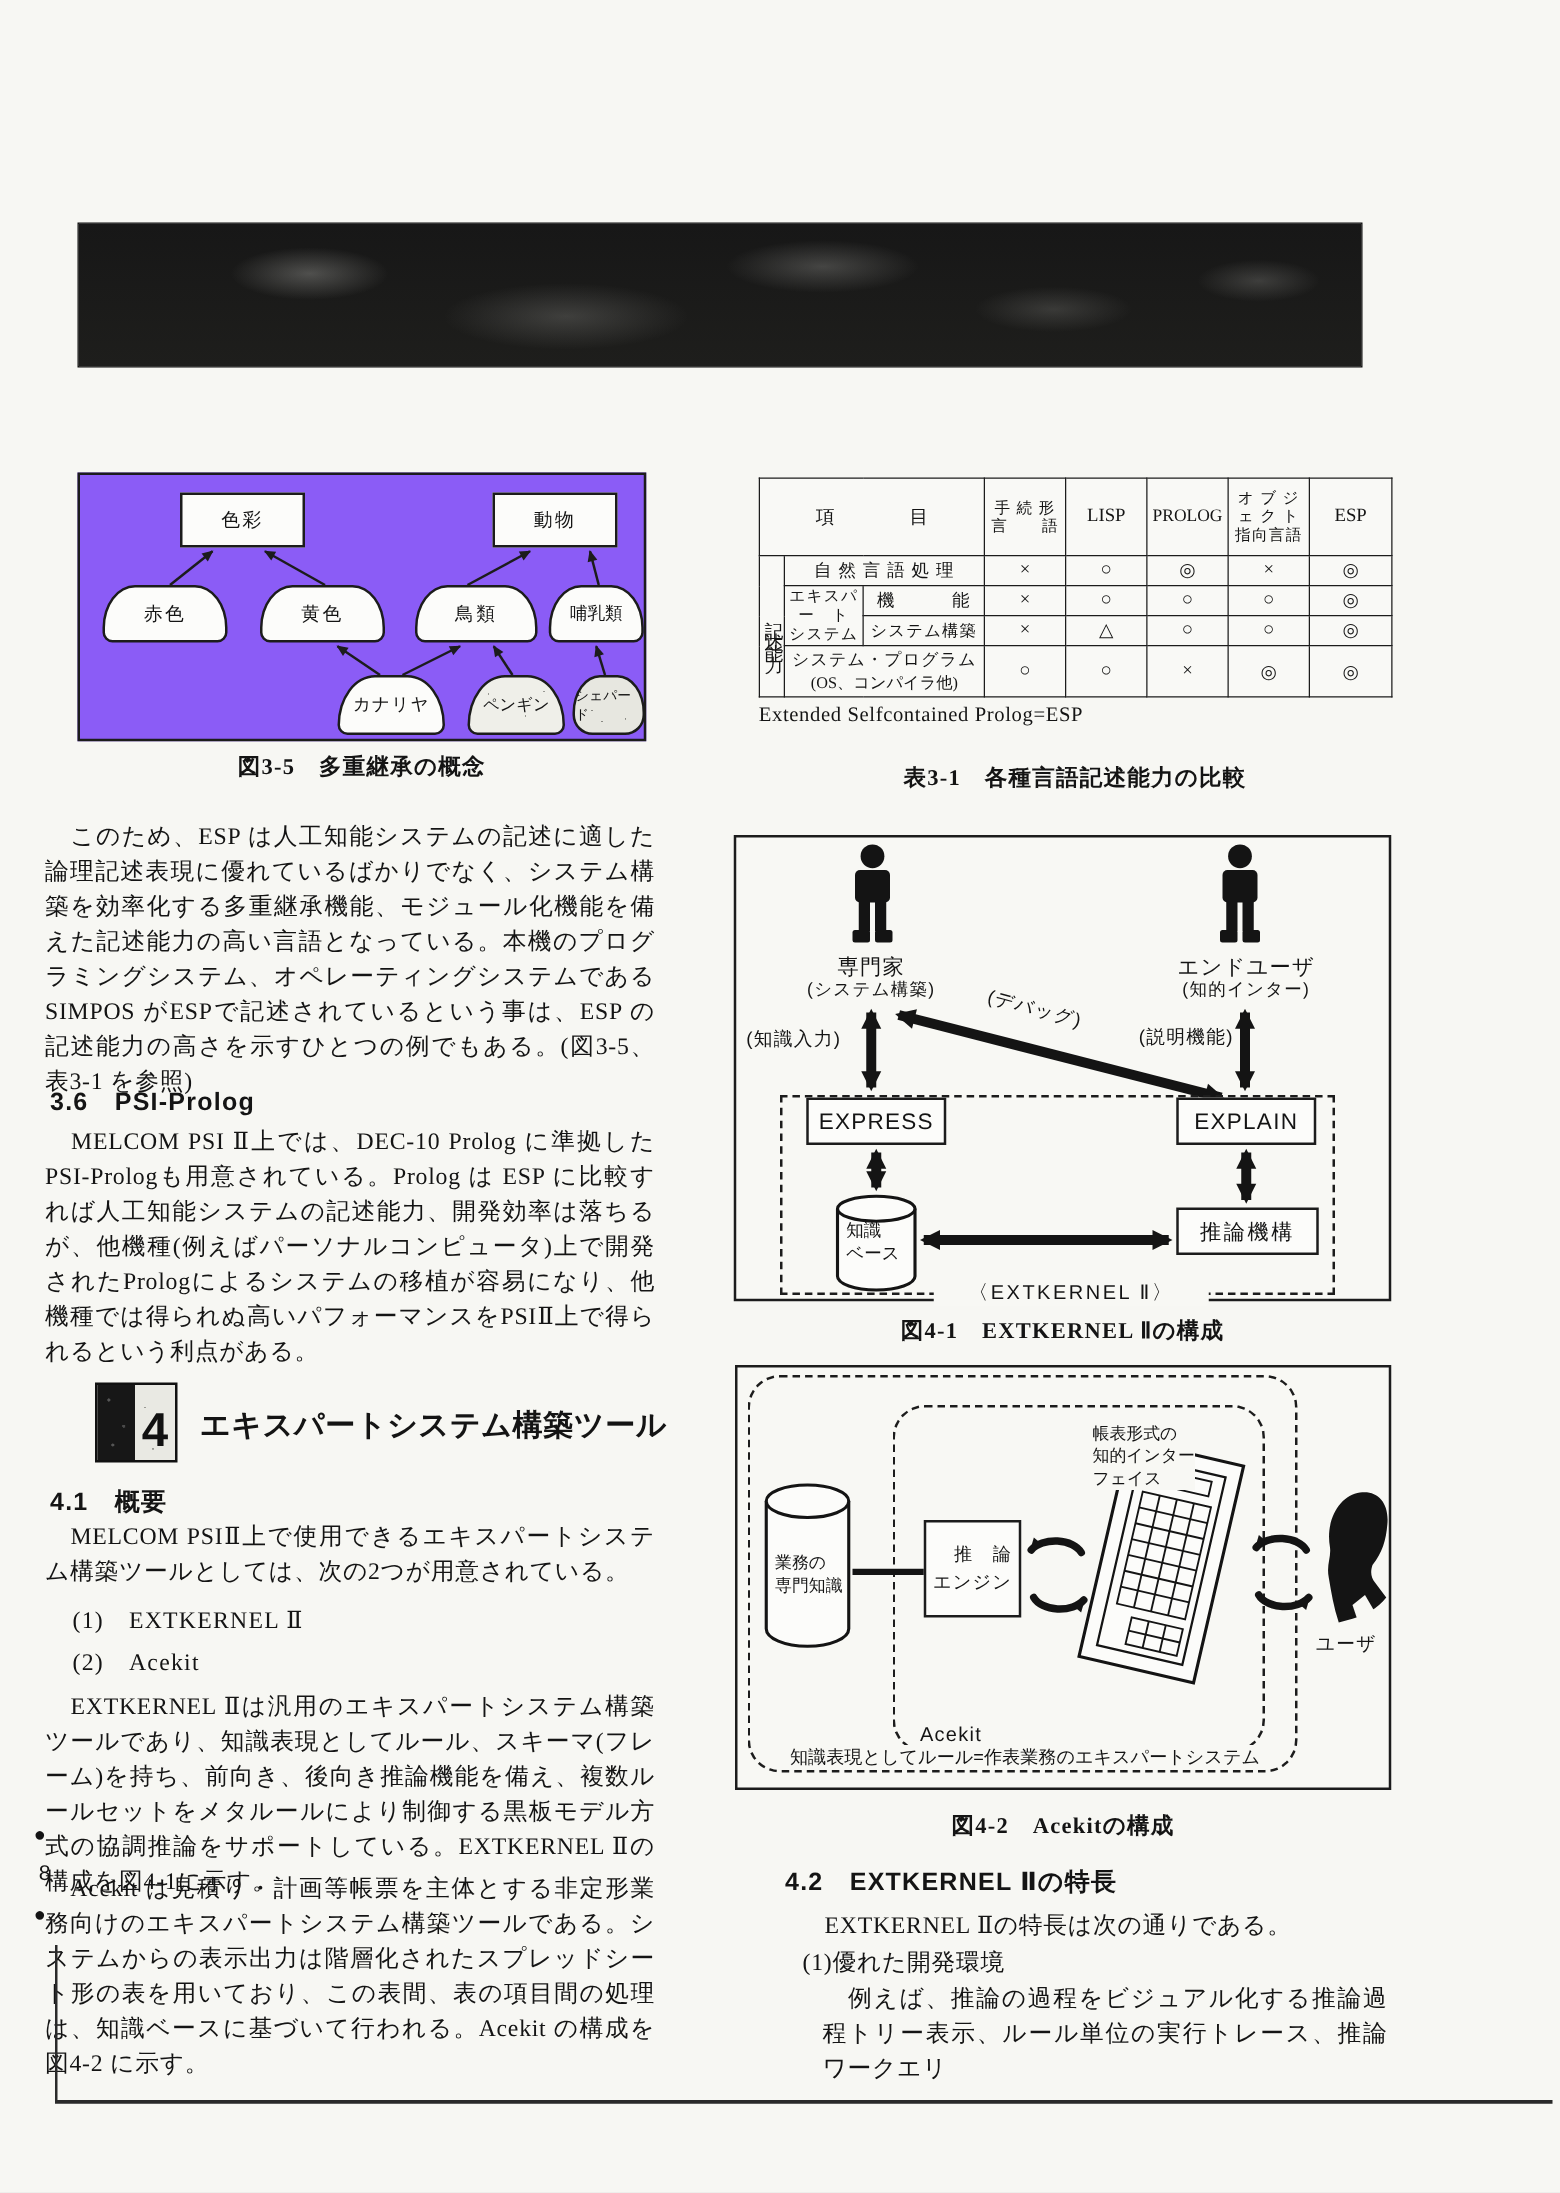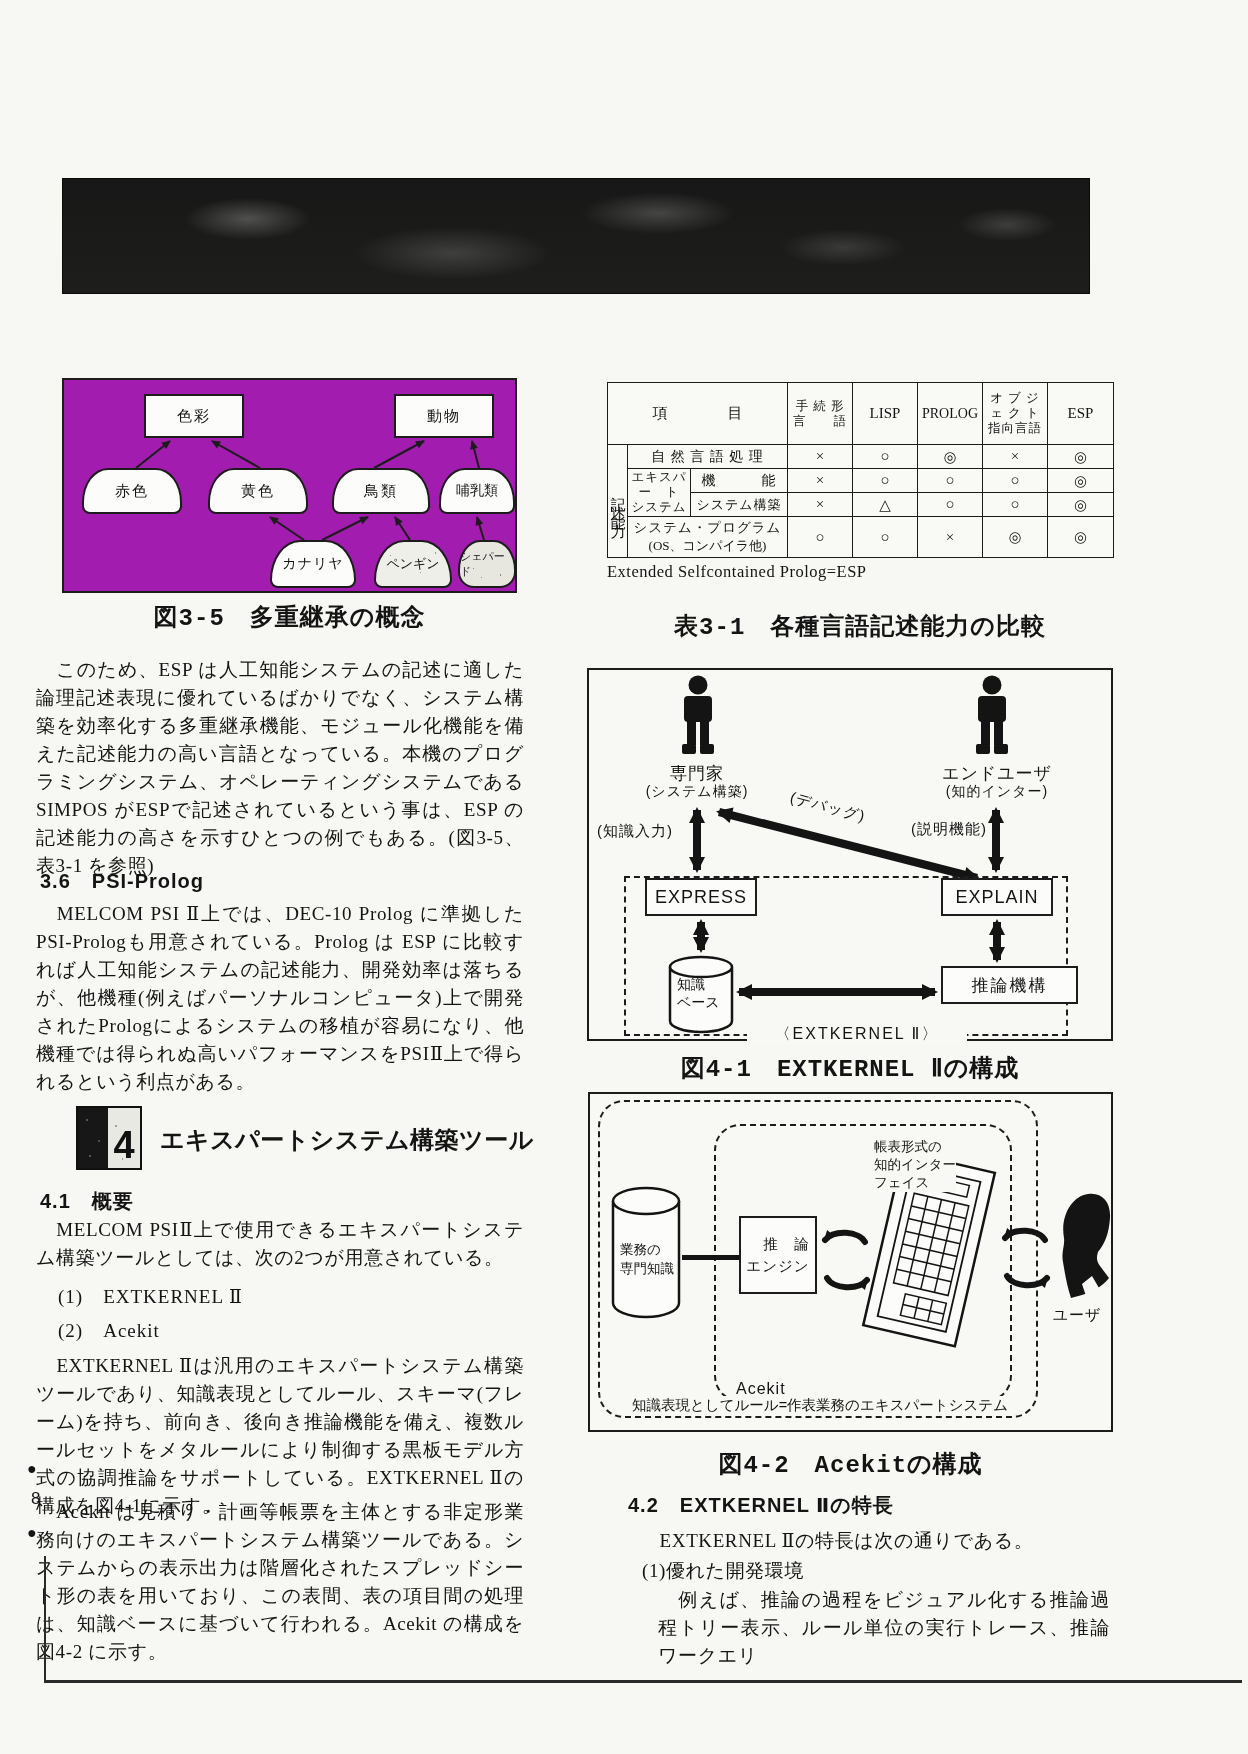--- a/index.html
+++ b/index.html
@@ -10,34 +10,34 @@
   
   .band{left:62px;top:178px;width:1028px;height:116px;border:1px solid #0a0a0a;
     background:
       radial-gradient(90px 30px at 18% 35%, rgba(205,205,200,.30), transparent 70%),
       radial-gradient(140px 38px at 38% 65%, rgba(190,190,185,.22), transparent 70%),
       radial-gradient(110px 30px at 58% 30%, rgba(200,200,195,.25), transparent 70%),
       radial-gradient(90px 26px at 76% 60%, rgba(180,180,175,.20), transparent 70%),
       radial-gradient(70px 24px at 92% 40%, rgba(190,190,185,.22), transparent 70%),
       linear-gradient(#171717,#1e1e1c);}
   
-  .figbox{border:2.5px solid #1c1c1c;background:#a21caf;}
+  .figbox{border:2.5px solid #1c1c1c;background:#8b5cf6;}
   .node{position:absolute;border:2px solid #1c1c1c;background:#fcfcfa;display:flex;
         align-items:center;justify-content:center;font-size:15px;letter-spacing:2px;}
   .arch{border-radius:26px 26px 8px 8px / 34px 34px 8px 8px;}
   .arch2{border-radius:30px 30px 8px 8px / 40px 40px 8px 8px;}
   .spk1{background:radial-gradient(2px 2px at 20% 30%,#9a9a94 30%,transparent 32%),
                radial-gradient(2px 2px at 60% 70%,#9a9a94 30%,transparent 32%),
                radial-gradient(2px 2px at 80% 25%,#9a9a94 30%,transparent 32%),#efefe9;}
   .spk2{background:radial-gradient(2px 2px at 25% 60%,#8a8a84 30%,transparent 32%),
                radial-gradient(2px 2px at 55% 30%,#8a8a84 30%,transparent 32%),
                radial-gradient(2px 2px at 75% 75%,#8a8a84 30%,transparent 32%),
                radial-gradient(2px 2px at 40% 80%,#8a8a84 30%,transparent 32%),#e7e7e0;}
-  .cap{font-family:Liberation Mono, monospace;font-weight:700;
-       font-size:24px;text-align:center;letter-spacing:1px;}
+  .cap{font-family:Liberation Serif, serif;font-weight:700;
+       font-size:18px;text-align:center;letter-spacing:1px;}
   
   table.t31{border-collapse:collapse;table-layout:fixed;background:#f9f9f6;}
   .t31 td{border:1.5px solid #1c1c1c;text-align:center;vertical-align:middle;
           padding:0;font-size:15px;overflow:hidden;}
   .t31 .hdr td{height:62px;}
   .t31 .r td{height:24px;}
   .t31 .rl td{height:41px;}
   .t31 .lbl{font-size:14px;letter-spacing:1px;}
   .t31 .small{font-size:12.5px;line-height:15px;letter-spacing:1px;}
   .t31 .mk{font-size:15px;}
@@ -283,21 +283,21 @@
 
     <svg class="abs" style="left:78px;top:284px;" width="68" height="80" viewBox="0 0 68 80">
       <path d="M3 13 v54 a31 11 0 0 0 62 0 v-54" fill="#fcfcfa" stroke="#141414" stroke-width="2.5"></path>
       <ellipse cx="34" cy="13" rx="31" ry="10" fill="#fcfcfa" stroke="#141414" stroke-width="2.5"></ellipse>
     </svg>
     <div class="lab" style="left:88px;top:305px;font-size:14px;line-height:18px;letter-spacing:0;">
       <div>知識</div>
       <div>ベース</div>
     </div>
 
-    <div class="wbox" style="left:352px;top:296px;width:137px;height:38px;font-size:17px;letter-spacing:2px;font-family:Liberation Sans, sans-serif;">
+    <div class="wbox" style="left:352px;top:296px;width:114px;height:38px;font-size:17px;letter-spacing:2px;font-family:Liberation Sans, sans-serif;">
         <span>推論機構</span>
       </div>
 
     <div class="lab bgw ctr gos" style="left:158px;top:354px;width:220px;font-size:16px;letter-spacing:2px;">〈EXTKERNEL Ⅱ〉</div>
   </div>
   <div class="abs cap" style="left:587px;top:1052px;width:526px;">図4-1　EXTKERNEL Ⅱの構成</div>
 
   <div class="abs fbox" style="left:588px;top:1092px;width:525px;height:340px;">
     <div class="dashed" style="left:8px;top:6px;width:440px;height:318px;border-radius:26px;"></div>
     <div class="dashed" style="left:124px;top:30px;width:298px;height:278px;border-radius:26px;"></div>

